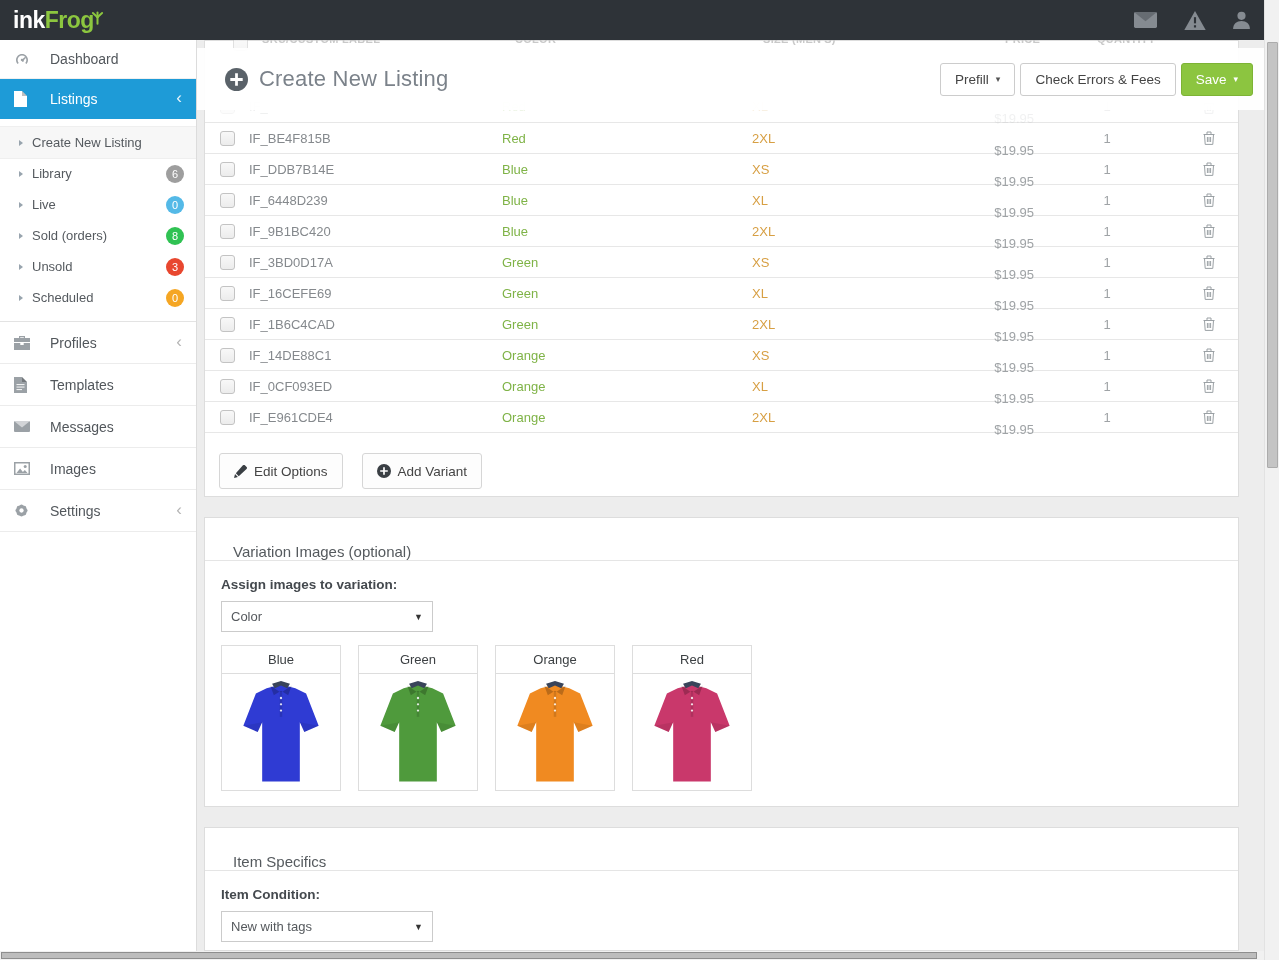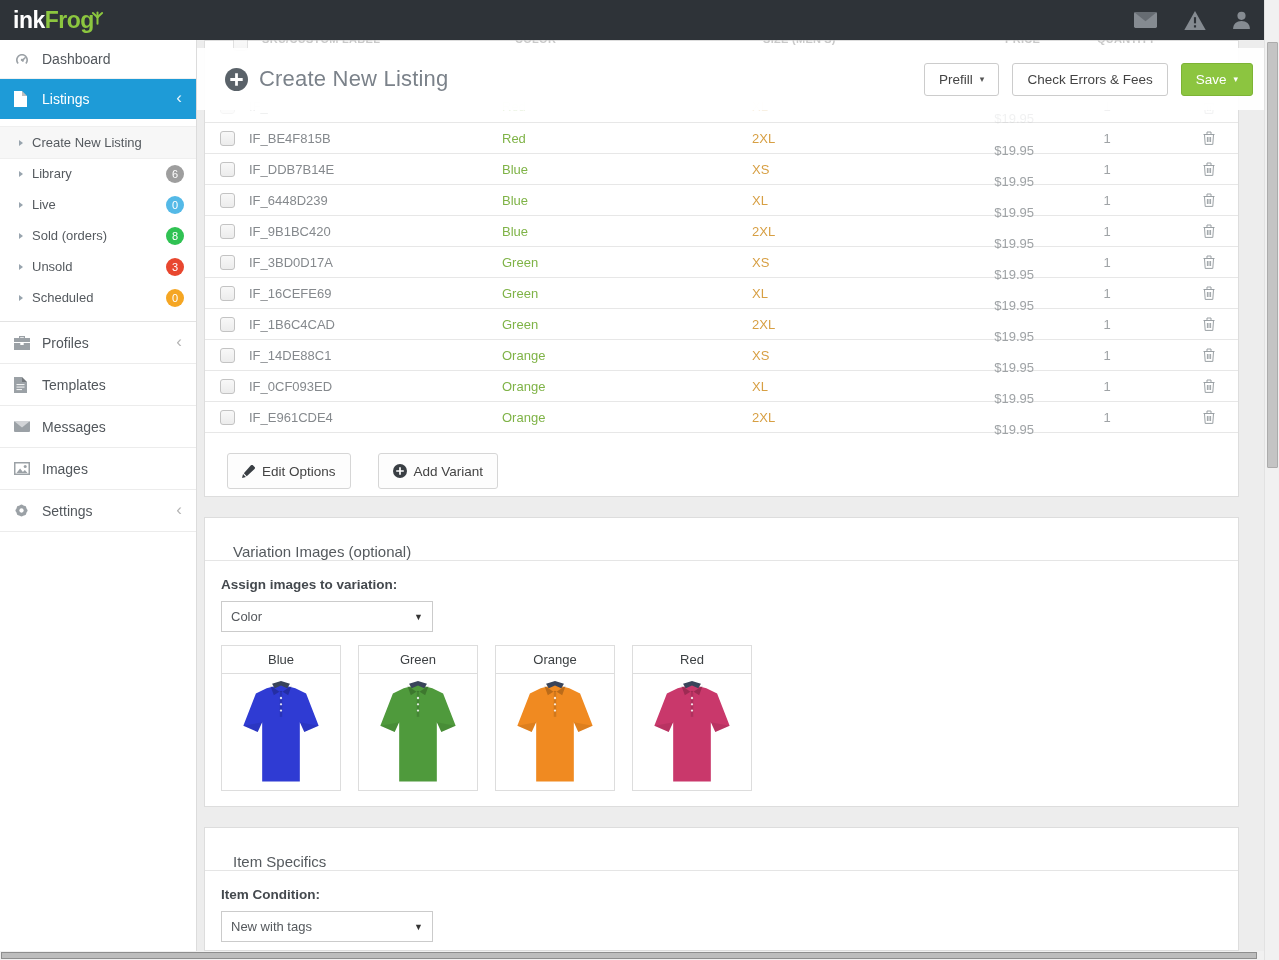--- a/index.html
+++ b/index.html
@@ -8,21 +8,21 @@
   
   .topbar{position:absolute;left:0;top:0;width:1264px;height:40px;background:#2E3338;z-index:30;display:flex;align-items:center;justify-content:space-between;}
   .logo{display:flex;align-items:flex-start;padding-left:13px;cursor:pointer;line-height:40px;}
   .logo .ink{color:#FFFFFF;font-size:23px;font-weight:700;letter-spacing:-.5px;}
   .logo .frog{color:#8CC63F;font-size:23px;font-weight:700;letter-spacing:-.5px;}
   .logo svg{margin:6px 0 0 -4px;}
   .topbar-icons{display:flex;align-items:center;gap:27px;padding-right:14px;color:#858B91;}
   .topbar-icons .tbi{cursor:pointer;display:flex;align-items:center;}
   
   .sidebar{position:absolute;left:0;top:40px;width:196px;height:911px;background:#FFFFFF;border-right:1px solid #DCDCDC;z-index:25;font-size:14px;color:#52575C;}
-  .snav-item{display:flex;align-items:center;height:38px;padding-left:14px;border-bottom:1px solid #F0F0F0;cursor:pointer;position:relative;}
+  .snav-item{display:flex;align-items:center;height:38px;padding-left:14px;border-bottom:1px solid #F0F0F0;cursor:pointer;position:relative;gap:8px;}
   .snav-item .nicon{width:17px;display:flex;color:#9BA1A6;margin-right:11px;}
   .snav-item.tall{height:40px;}
   .snav-item.active{background:#1E9BD7;color:#FFFFFF;border-bottom:none;}
   .snav-item.active .nicon{color:#FFFFFF;}
   .chev{position:absolute;right:14px;top:50%;transform:translateY(-56%);font-size:17px;color:#B5B5B5;}
   .snav-item.active .chev{color:rgba(255,255,255,.9);}
   .submenu{padding:8px 0;border-bottom:1px solid #E3E3E3;font-size:13px;color:#555A5F;}
   .subitem{position:relative;display:flex;align-items:center;height:31px;padding-left:19px;cursor:pointer;}
   .subitem.active{background:#F7F7F7;box-shadow:0 -1px 0 #EFEFEF,0 1px 0 #EFEFEF;}
   .scaret{width:0;height:0;border-left:4px solid #98A4AE;border-top:3.5px solid transparent;border-bottom:3.5px solid transparent;margin-right:9px;}
@@ -32,21 +32,21 @@
   .lower-group .snav-item{height:41px;border-bottom:1px solid #ECECEC;}
   
   .ghost-cols{position:absolute;top:33px;z-index:2;font-size:11px;font-weight:bold;color:#C9C9C9;letter-spacing:.3px;}
   .ghost-check{position:absolute;left:233px;top:36px;z-index:2;opacity:.5;}
   
   .page-header{position:absolute;left:197px;top:48px;width:1067px;height:62px;background:rgba(255,255,255,.93);z-index:20;display:flex;align-items:center;justify-content:space-between;}
   .ph-title{display:flex;align-items:center;gap:11px;padding-left:28px;}
   .ph-title .plus-circ{color:#5A6269;display:flex;}
   .ph-title h1{margin:0;font-size:22px;font-weight:400;color:#7B828A;letter-spacing:.2px;}
   .ph-buttons{display:flex;align-items:center;gap:5px;padding-right:11px;}
-  .btn{height:33px;box-sizing:border-box;border:1px solid #CCCCCC;border-radius:3px;background:#FFFFFF;color:#444;font-size:13.5px;font-family:"Liberation Sans",sans-serif;padding:0 14px;display:flex;align-items:center;gap:7px;cursor:pointer;margin-left:8px;}
+  .btn{height:33px;box-sizing:border-box;border:1px solid #CCCCCC;border-radius:3px;background:#FFFFFF;color:#444;font-size:13.5px;font-family:"Liberation Sans",sans-serif;padding:0 14px;display:flex;align-items:center;gap:7px;cursor:pointer;}
   .btn .caret{font-size:9px;color:#555;}
   .btn-save{background:#8CC540;border-color:#7DB335;color:#FFFFFF;}
   .btn-save .caret{color:#FFFFFF;}
   
   .card{position:absolute;left:204px;width:1035px;background:#FFFFFF;border:1px solid #DDDDDD;box-sizing:border-box;z-index:1;}
   .card-head{height:43px;box-sizing:border-box;border-bottom:1px solid #E5E5E5;display:flex;align-items:flex-end;padding-left:28px;font-size:15px;color:#555A5E;}
   #card-variants{top:40px;height:457px;}
   #card-variation{top:517px;height:290px;}
   #card-specifics{top:827px;height:124px;}
   

